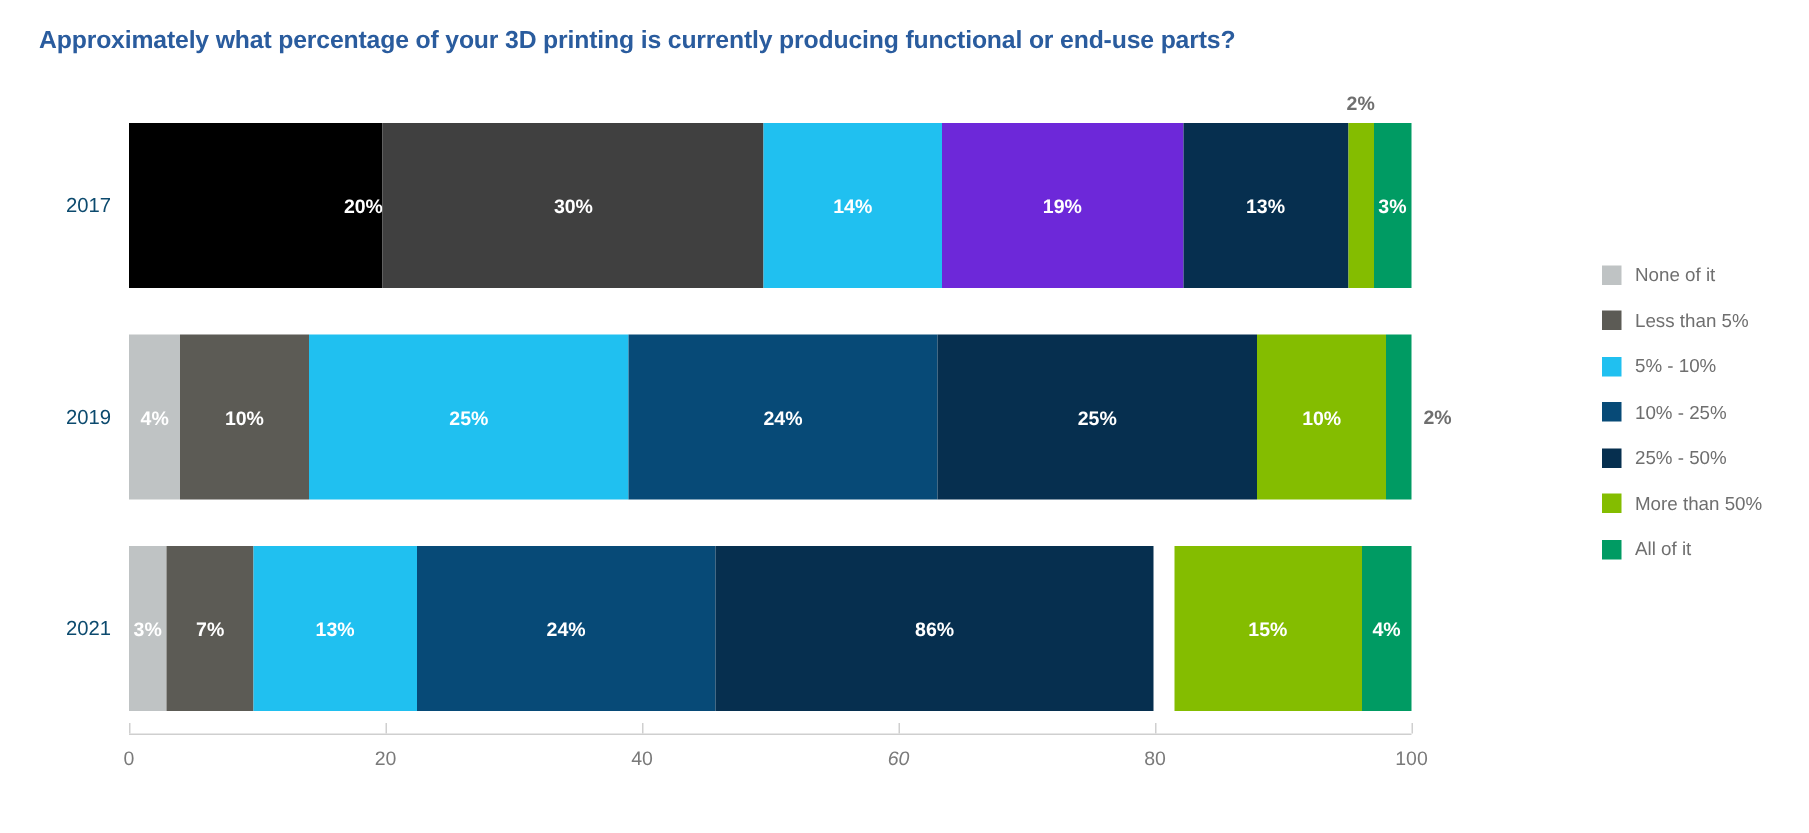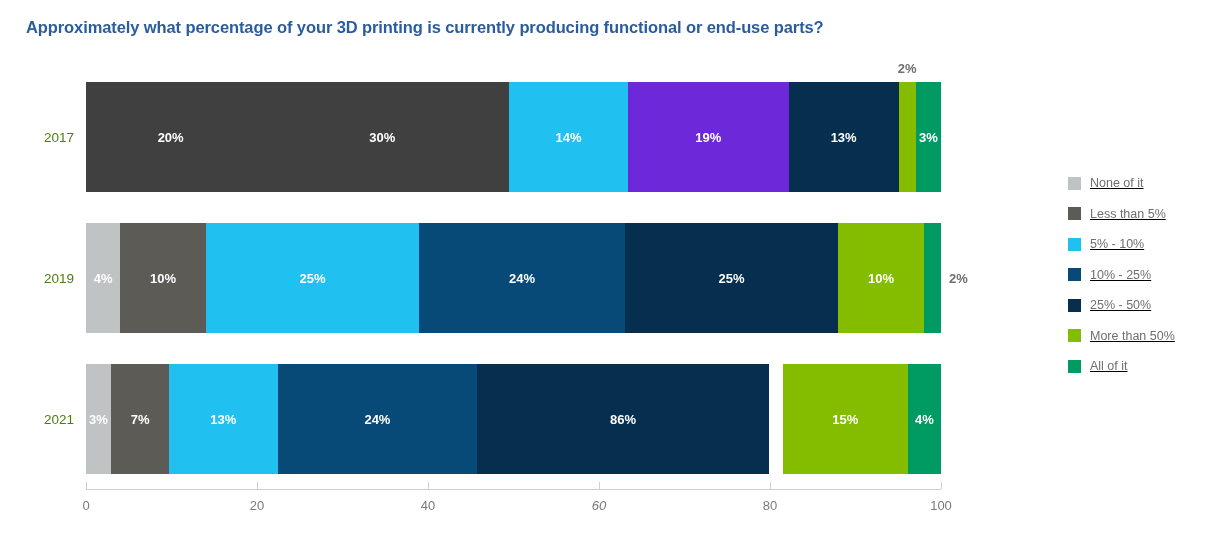--- a/index.html
+++ b/index.html
@@ -79,21 +79,21 @@
     color: #6f6f6f;
   }
 
   
   .year-label {
     position: absolute;
     left: 18px;
     width: 56px;
     text-align: right;
     font-size: 13.5px;
-    color: #4d7c0f;
+    color: #0c4a6e;
     transform: translateY(-50%);
   }
   #year-label-0 { top: 137px; }
   #year-label-1 { top: 278px; }
   #year-label-2 { top: 419px; }
 
   
   #x-axis {
     position: absolute;
     left: 86px;
@@ -122,42 +122,41 @@
   #legend {
     position: absolute;
     left: 1068px;
     top: 168px;
     width: 132px;
   }
   .legend-item {
     display: flex;
     align-items: center;
     height: 30.5px;
-    text-decoration: underline;
   }
   .legend-swatch {
     width: 13px;
     height: 13px;
     flex: 0 0 13px;
     margin-right: 9px;
   }
   .legend-text {
     font-size: 12.5px;
     color: #6f6f6f;
     white-space: nowrap;
   }
 </style>
 </head>
 <body>
 
 <div id="chart-title">Approximately what percentage of your 3D printing is currently producing functional or end-use parts?</div>
 
 <div id="plot-area">
     <div class="bar-row" id="bar-row-0">
-      <div class="segment" style="width: 20%; background: #404040;">
+      <div class="segment" style="width: 20%; background: #000000; justify-content: flex-end;">
         <span class="seg-label">20%</span>
       </div>
       <div class="segment" style="width: 30%; background: #404040; justify-content: center;">
         <span class="seg-label">30%</span>
       </div>
       <div class="segment" style="width: 14%; background: rgb(32, 192, 240);">
         <span class="seg-label">14%</span>
       </div>
       <div class="segment" style="width: 19%; background: #6d28d9;">
         <span class="seg-label">19%</span>

